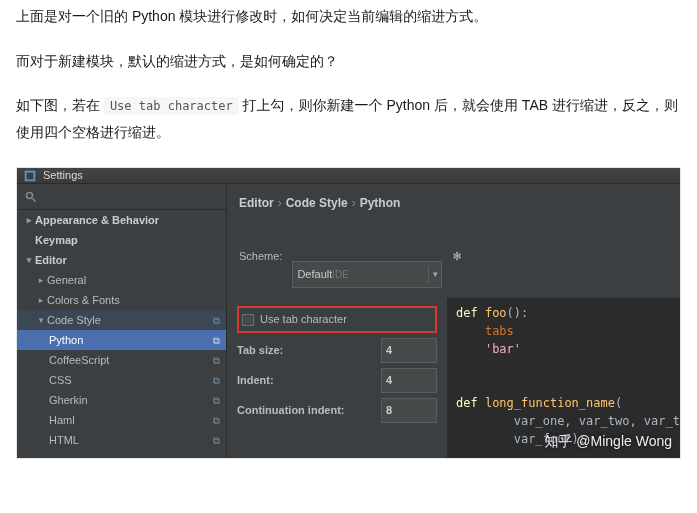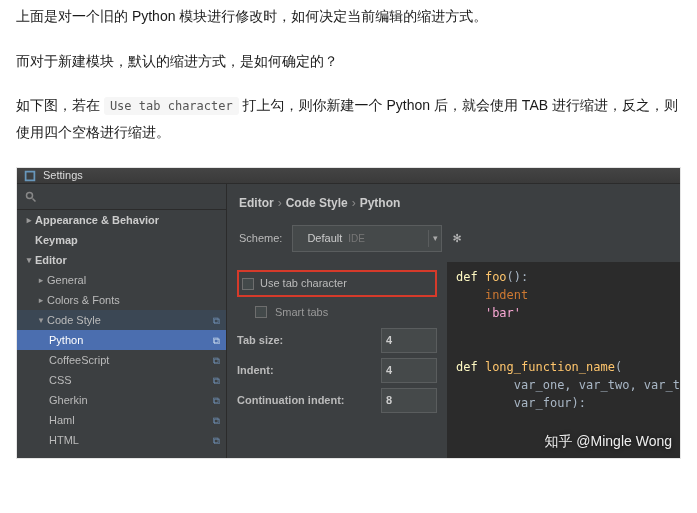--- a/index.html
+++ b/index.html
@@ -125,27 +125,27 @@
   .scheme-row {
     display: flex;
     align-items: center;
     gap: 10px;
     padding: 4px 12px 10px;
   }
   .scheme-row label { color: #bbb; }
   .combo {
     background: #45494a;
     border: 1px solid #5a5d5e;
-    padding: 2px 14px;
+    padding: 2px 4px;
     width: 150px;
     display: flex;
     align-items: center;
     color: #ccc;
-    gap: 6px;
     position: relative;
+    margin-top: 36px;
   }
   .combo .ide { color: #777; font-size: 10px; }
   .combo .chev {
     position: absolute;
     right: 4px;
     border-left: 1px solid #5a5d5e;
     padding-left: 4px;
     color: #aaa;
     font-size: 9px;
   }
@@ -335,40 +335,36 @@
             <span class="chev">▾</span>
           </div>
           <span class="gear">✻</span>
         </div>
         <div class="pane">
           <div class="opts">
             <div class="highlight">
               <span class="cb-box"></span>
               <span>Use tab character</span>
             </div>
-            <div class="opt-row sub-indent">
-              <span class="cb-box"></span>
-              <span>Smart tabs</span>
-            </div>
             <div class="field-row">
               <span>Tab size:</span>
               <span class="num">4</span>
             </div>
             <div class="field-row">
               <span>Indent:</span>
               <span class="num">4</span>
             </div>
             <div class="field-row">
               <span>Continuation indent:</span>
               <span class="num">8</span>
             </div>
 
           </div>
           <div class="preview"><span class="def">def</span> <span class="name">foo</span><span class="par">():</span>
-    <span class="kw">indent</span>
+    <span class="kw">tabs</span>
     <span class="str">'bar'</span>
 
 
 <span class="def">def</span> <span class="name">long_function_name</span><span class="par">(</span>
         <span class="par">var_one, var_two, var_three,</span>
         <span class="par">var_four):</span>
     </div>
         </div>
       </div>
     </div>

